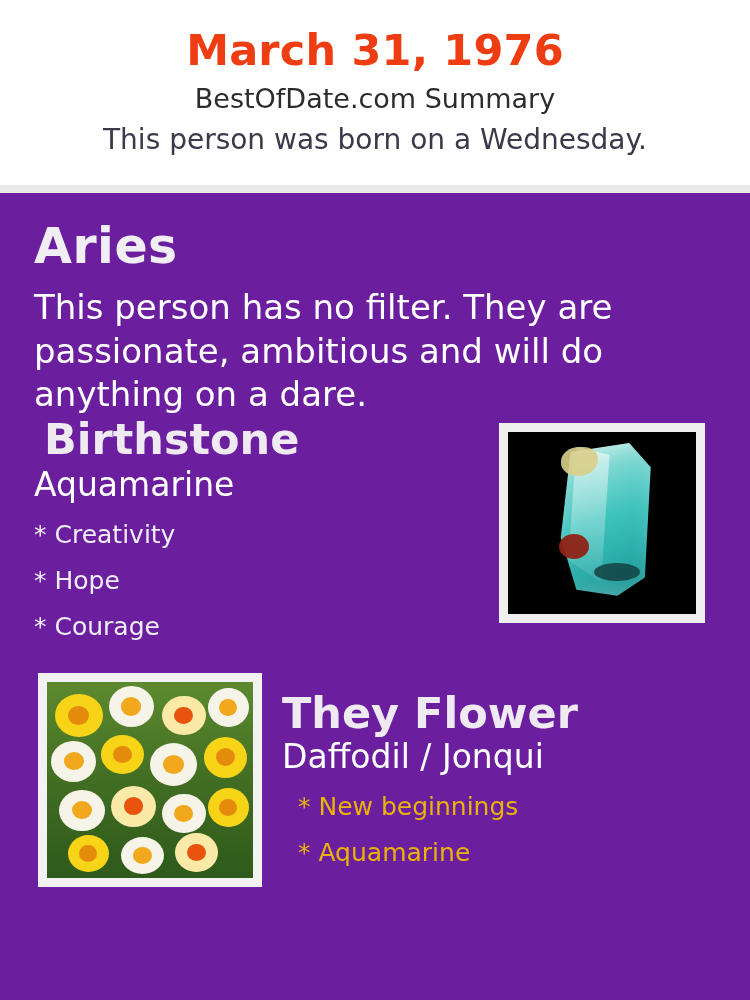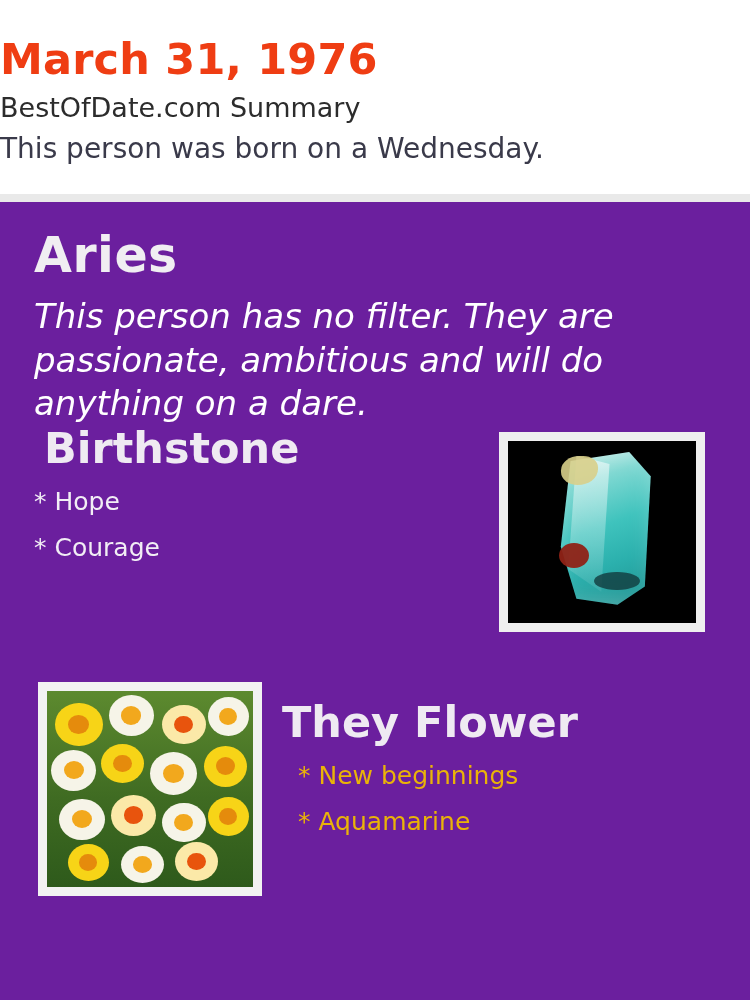--- a/index.html
+++ b/index.html
@@ -15,23 +15,22 @@
     height: 1000px;
     position: relative;
     background: #ffffff;
   }
 
   
   .header {
     width: 750px;
     height: 185px;
     background: #ffffff;
-    text-align: left;
+    text-align: center;
     padding-top: 26px;
-    margin-top: 9px;
   }
   .header-date {
     font-size: 43px;
     font-weight: bold;
     color: #ef3d13;
     line-height: 1.15;
     letter-spacing: 0.2px;
   }
   .header-sub {
     font-size: 27px;
@@ -70,21 +69,20 @@
     margin-top: 6px;
     letter-spacing: 0.5px;
   }
   .zodiac-desc {
     font-size: 34px;
     color: #ffffff;
     line-height: 1.28;
     margin-top: 14px;
     max-width: 620px;
     font-weight: 400;
-    font-style: italic;
   }
 
   
   .stone-section {
     position: relative;
     min-height: 232px;
   }
   .stone-text {
     width: 430px;
   }
@@ -253,20 +251,22 @@
   <div class="header-divider"></div>
 
   <div class="body">
 
     <div class="zodiac-name">Aries</div>
     <div class="zodiac-desc">This person has no filter. They are passionate, ambitious and will do anything on a dare.</div>
 
     <div class="stone-section">
       <div class="stone-text">
         <div class="stone-title">Birthstone</div>
+        <div class="stone-name">Aquamarine</div>
+        <div class="bullet">* Creativity</div>
         <div class="bullet">* Hope</div>
         <div class="bullet">* Courage</div>
       </div>
       <div class="stone-photo">
         <div class="stone-photo-inner">
           <div class="crystal"></div>
           <div class="crystal-facet"></div>
           <div class="crystal-blob-y"></div>
           <div class="crystal-blob-r"></div>
           <div class="crystal-blob-d"></div>
@@ -289,19 +289,20 @@
           <div class="fl fl-orange" style="left:31%; top:53%; width:22%; height:21%;"></div>
           <div class="fl fl-white" style="left:56%; top:57%; width:21%; height:20%;"></div>
           <div class="fl fl-yellow" style="left:78%; top:54%; width:20%; height:20%;"></div>
           <div class="fl fl-yellow" style="left:10%; top:78%; width:20%; height:19%;"></div>
           <div class="fl fl-white" style="left:36%; top:79%; width:21%; height:19%;"></div>
           <div class="fl fl-orange" style="left:62%; top:77%; width:21%; height:20%;"></div>
         </div>
       </div>
       <div class="flower-text">
         <div class="flower-title">They Flower</div>
+        <div class="flower-name">Daffodil / Jonqui</div>
         <div class="flower-bullet">* New beginnings</div>
         <div class="flower-bullet">* Aquamarine</div>
       </div>
     </div>
 
   </div>
 </div>
 
 </body></html>

